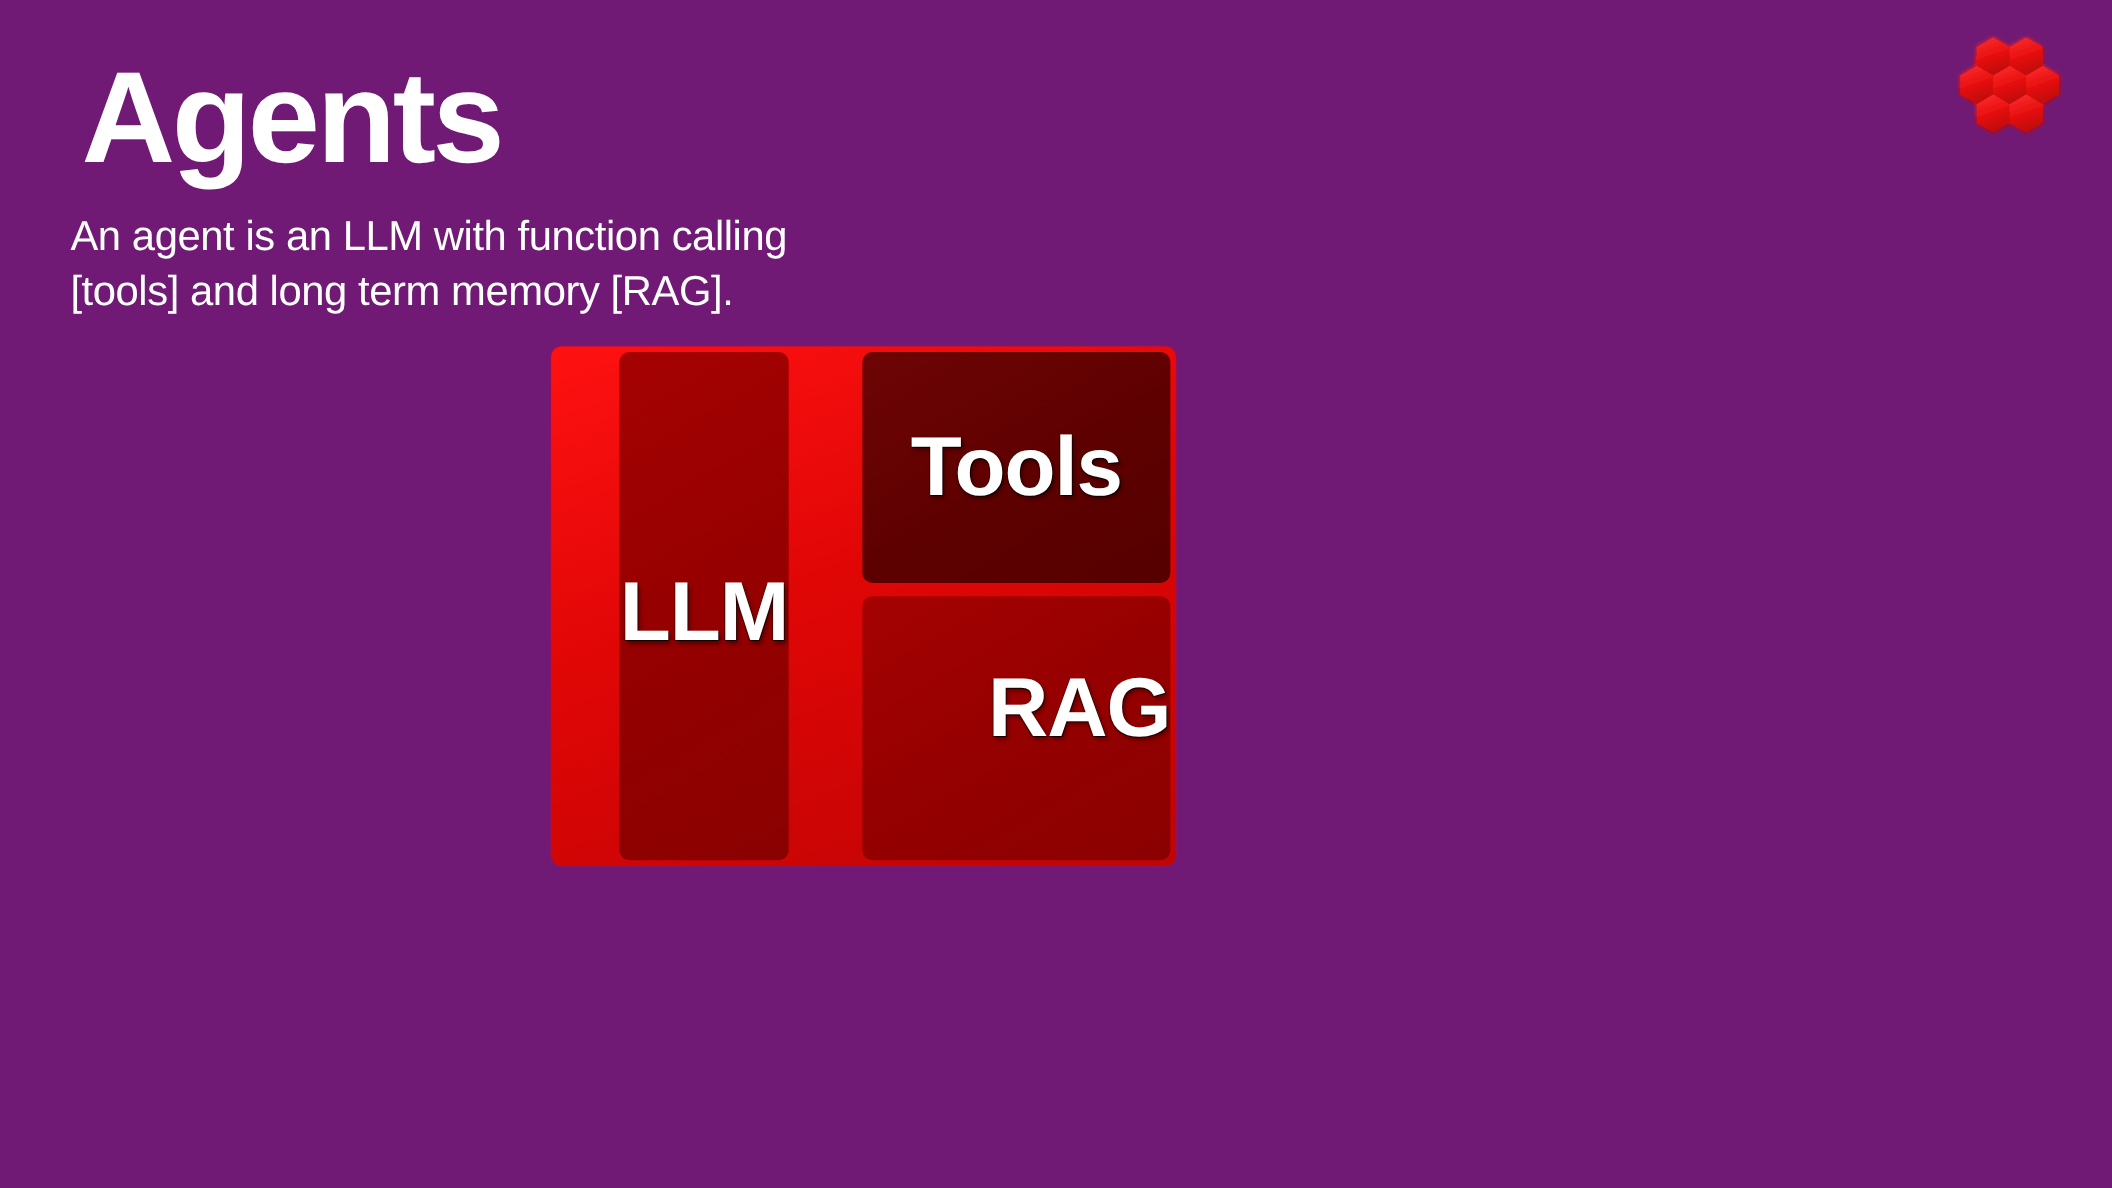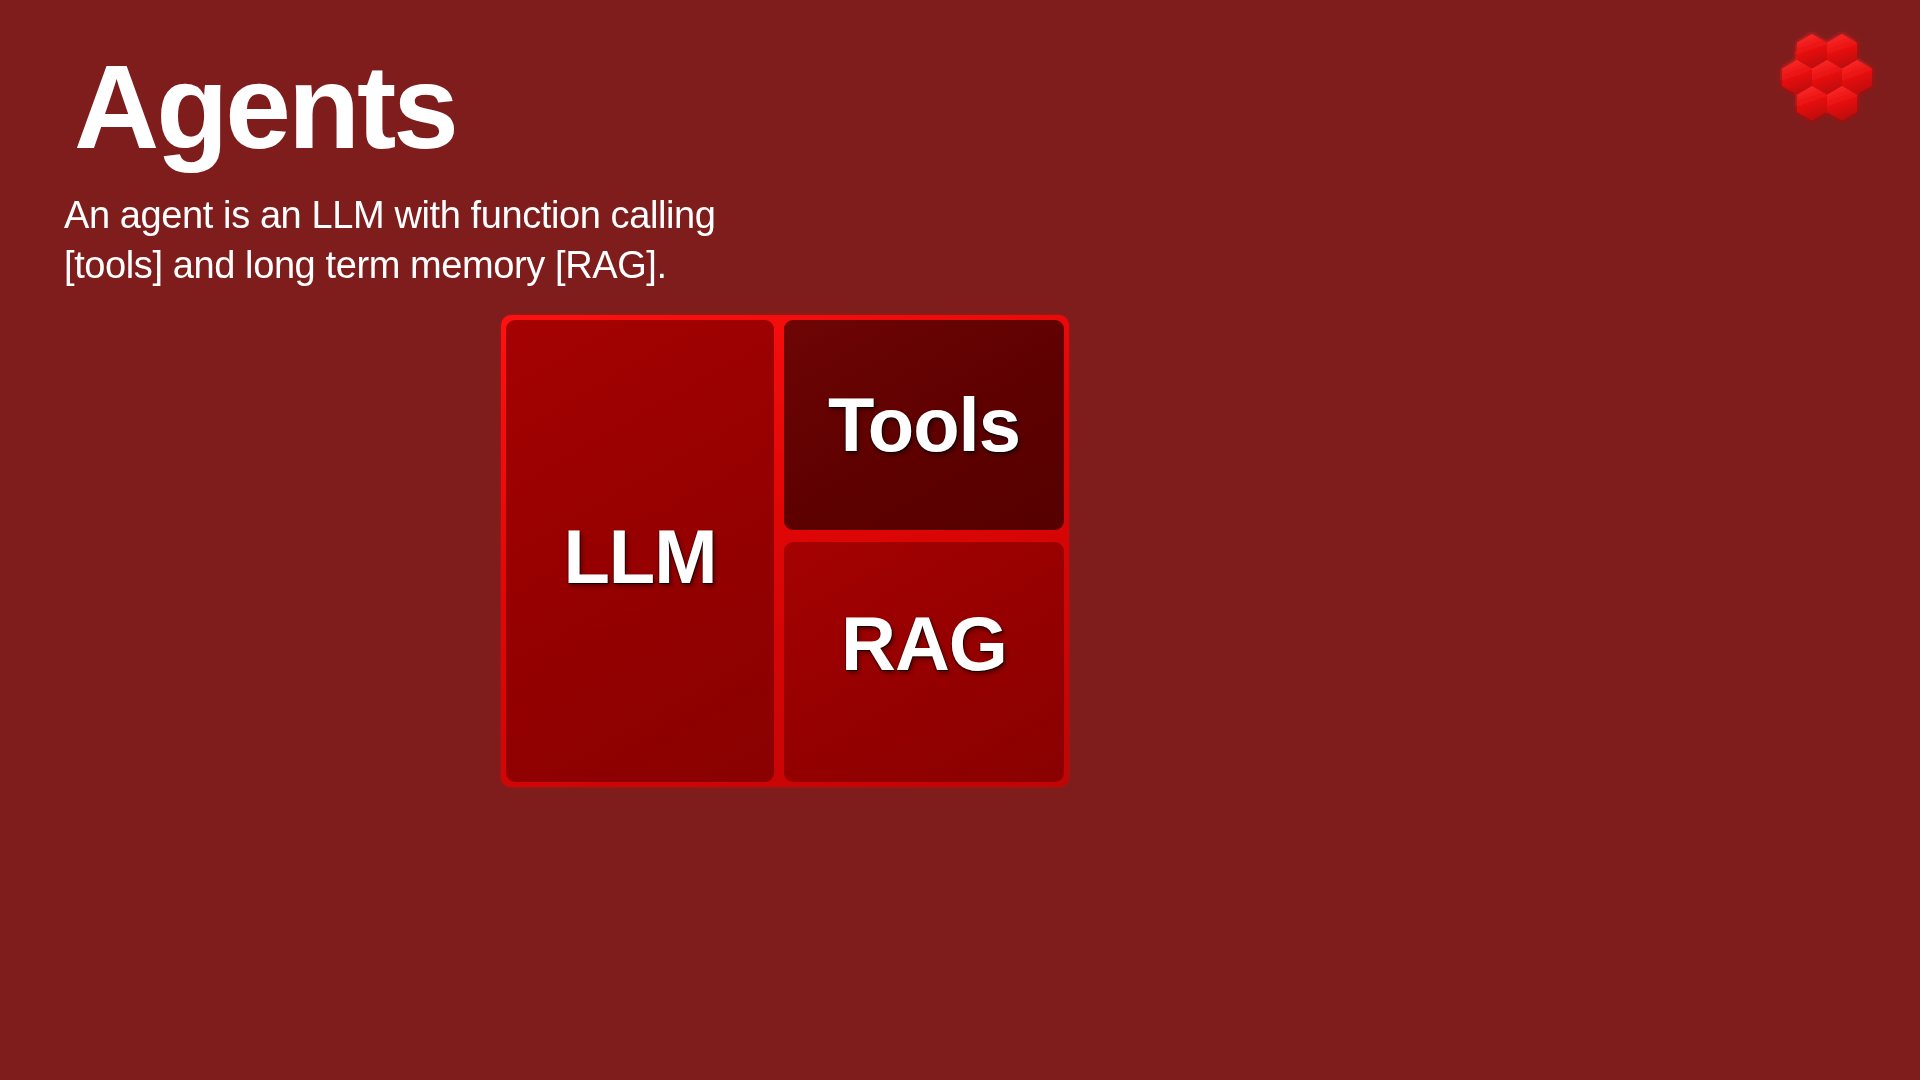--- a/index.html
+++ b/index.html
@@ -11,21 +11,21 @@
     width: 1920px;
     height: 1080px;
     overflow: hidden;
     font-family: "Liberation Sans", sans-serif;
     position: relative;
   }
 
   #slide {
     position: absolute;
     inset: 0;
-    background: #7f1d1d;
+    background: #701a75;
   }
 
   
   .slide-title {
     position: absolute;
     left: 74px;
     top: 48px;
     font-size: 118px;
     font-weight: bold;
     color: #ffffff;
@@ -69,20 +69,21 @@
     box-sizing: border-box;
     display: flex;
     gap: 10px;
     box-shadow: 0 0 2px rgba(255,0,0,0.6);
   }
 
   .col-left {
     flex: 0 0 268px;
     display: flex;
     flex-direction: column;
+    align-items: center;
   }
   .col-right {
     flex: 1 1 auto;
     display: flex;
     flex-direction: column;
     gap: 12px;
   }
 
   .panel {
     position: relative;
@@ -97,20 +98,21 @@
     flex: 1 1 auto;
     background: linear-gradient(150deg, #a50202 0%, #960000 50%, #8a0101 100%);
   }
   .panel-tools {
     flex: 0 0 210px;
     background: linear-gradient(150deg, #6e0505 0%, #5e0000 55%, #560000 100%);
   }
   .panel-rag {
     flex: 1 1 auto;
     background: linear-gradient(150deg, #a50202 0%, #960000 50%, #8a0101 100%);
+    justify-content: flex-end;
   }
 
   .panel-label {
     font-size: 76px;
     font-weight: bold;
     color: #ffffff;
     letter-spacing: -1px;
     line-height: 1;
     text-shadow:
        1px 1px 0 rgba(0,0,0,0.55),

